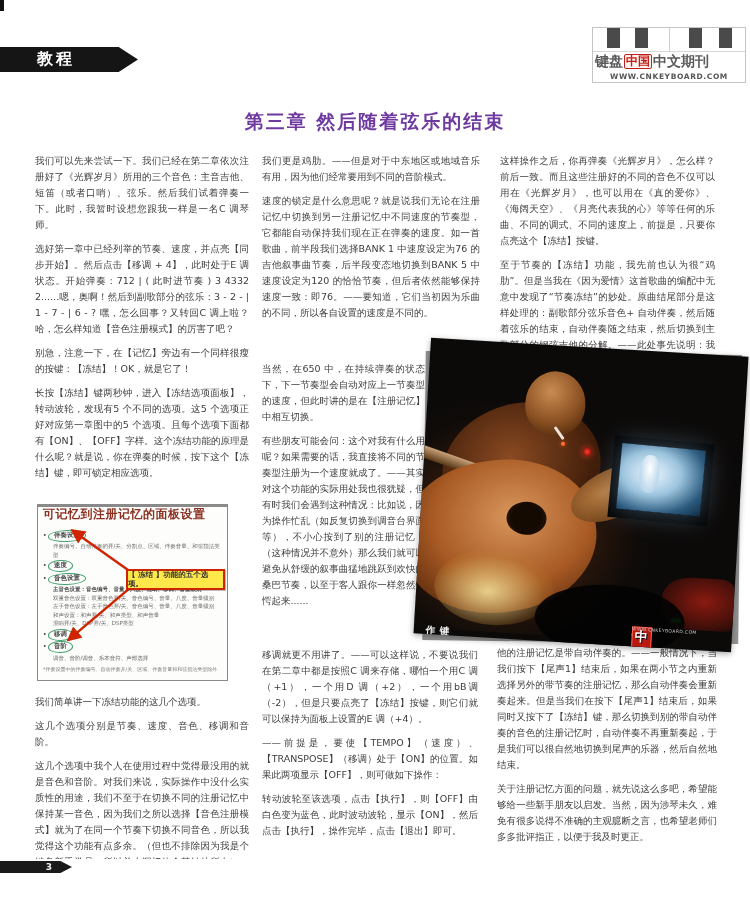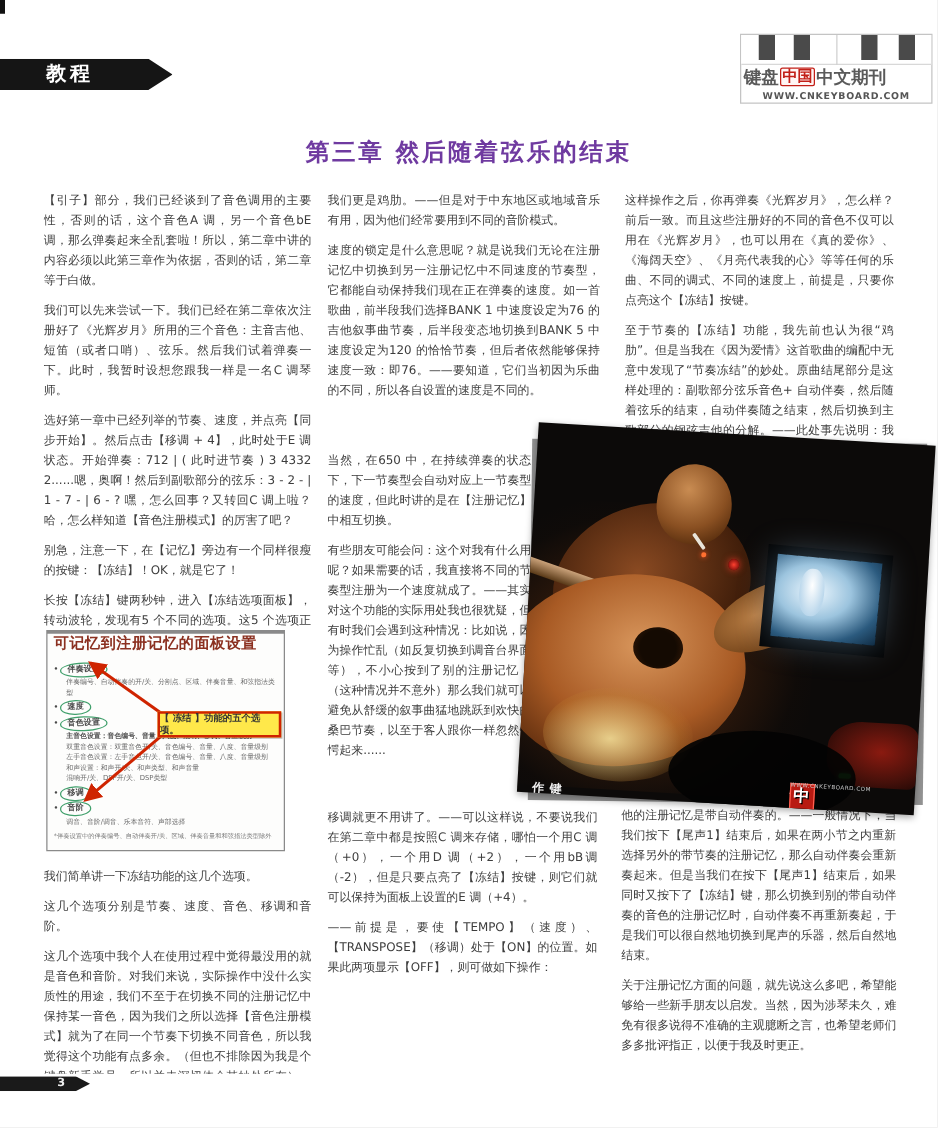--- a/index.html
+++ b/index.html
@@ -151,21 +151,20 @@
       <span class="g">键盘</span>
       <span class="r">中国</span>
       <span class="g">中文期刊</span>
     </div>
     <div class="logo-url">WWW.CNKEYBOARD.COM</div>
   </div>
 
   <div class="chapter-title">第三章 然后随着弦乐的结束</div>
 
   <div class="tcol c1-top">
-    <p>【引子】部分，我们已经谈到了音色调用的主要性，否则的话，这个音色A 调，另一个音色bE 调，那么弹奏起来全乱套啦！所以，第二章中讲的内容必须以此第三章作为依据，否则的话，第二章等于白做。</p>
     <p>我们可以先来尝试一下。我们已经在第二章依次注册好了《光辉岁月》所用的三个音色：主音吉他、短笛（或者口哨）、弦乐。然后我们试着弹奏一下。此时，我暂时设想您跟我一样是一名C 调琴师。</p>
     <p>选好第一章中已经列举的节奏、速度，并点亮【同步开始】。然后点击【移调 + 4】，此时处于E 调状态。开始弹奏：712 | ( 此时进节奏 ) 3  4332  2......嗯，奥啊！然后到副歌部分的弦乐：3 - 2 - | 1 - 7 - | 6 - ? 嘿，怎么回事？又转回C 调上啦？哈，怎么样知道【音色注册模式】的厉害了吧？</p>
     <p>别急，注意一下，在【记忆】旁边有一个同样很瘦的按键：【冻结】！OK，就是它了！</p>
     <p>长按【冻结】键两秒钟，进入【冻结选项面板】，转动波轮，发现有5 个不同的选项。这5 个选项正好对应第一章图中的5 个选项。且每个选项下面都有【ON】、【OFF】字样。这个冻结功能的原理是什么呢？就是说，你在弹奏的时候，按下这个【冻结】键，即可锁定相应选项。</p>
   </div>
 
   <div class="diagram">
     <div class="dtitle">可记忆到注册记忆的面板设置</div>
     <div class="drow"><span class="bullet">•</span><span class="circ">伴奏设置</span></div>
     <div class="sub">伴奏编号、自动伴奏的开/关、分割点、区域、伴奏音量、和弦指法类型</div>
@@ -201,22 +200,23 @@
 
   <div class="tcol c2-top">
     <p>我们更是鸡肋。——但是对于中东地区或地域音乐有用，因为他们经常要用到不同的音阶模式。</p>
     <p>速度的锁定是什么意思呢？就是说我们无论在注册记忆中切换到另一注册记忆中不同速度的节奏型，它都能自动保持我们现在正在弹奏的速度。如一首歌曲，前半段我们选择BANK 1 中速度设定为76 的吉他叙事曲节奏，后半段变态地切换到BANK 5 中速度设定为120 的恰恰节奏，但后者依然能够保持速度一致：即76。——要知道，它们当初因为乐曲的不同，所以各自设置的速度是不同的。</p>
   </div>
   <div class="tcol c2-mid">
     <p>当然，在650 中，在持续弹奏的状态下，下一节奏型会自动对应上一节奏型的速度，但此时讲的是在【注册记忆】中相互切换。</p>
     <p>有些朋友可能会问：这个对我有什么用呢？如果需要的话，我直接将不同的节奏型注册为一个速度就成了。——其实对这个功能的实际用处我也很犹疑，但有时我们会遇到这种情况：比如说，因为操作忙乱（如反复切换到调音台界面等），不小心按到了别的注册记忆，（这种情况并不意外）那么我们就可以避免从舒缓的叙事曲猛地跳跃到欢快的桑巴节奏，以至于客人跟你一样忽然错愕起来......</p>
   </div>
   <div class="tcol c2-bot">
-    <p>移调就更不用讲了。——可以这样说，不要说我们在第二章中都是按照C 调来存储，哪怕一个用C 调（+0），一个用D 调（+2），一个用bB调（-2），但是只要点亮了【冻结】按键，则它们就可以保持为面板上设置的E 调（+4）。</p>
+    <p>移调就更不用讲了。——可以这样说，不要说我们在第二章中都是按照C 调来存储，哪怕一个用C 调（+1），一个用D 调（+2），一个用bB调（-2），但是只要点亮了【冻结】按键，则它们就可以保持为面板上设置的E 调（+4）。</p>
     <p>——前提是，要使【TEMPO】（速度）、【TRANSPOSE】（移调）处于【ON】的位置。如果此两项显示【OFF】，则可做如下操作：</p>
+    <p>转动波轮至该选项，点击【执行】，则【OFF】由白色变为蓝色，此时波动波轮，显示【ON】，然后点击【执行】，操作完毕，点击【退出】即可。</p>
   </div>
 
   <div class="tcol c3-top">
     <p>这样操作之后，你再弹奏《光辉岁月》，怎么样？前后一致。而且这些注册好的不同的音色不仅可以用在《光辉岁月》，也可以用在《真的爱你》、《海阔天空》、《月亮代表我的心》等等任何的乐曲、不同的调式、不同的速度上，前提是，只要你点亮这个【冻结】按键。</p>
     <p>至于节奏的【冻结】功能，我先前也认为很“鸡肋”。但是当我在《因为爱情》这首歌曲的编配中无意中发现了“节奏冻结”的妙处。原曲结尾部分是这样处理的：副歌部分弦乐音色+ 自动伴奏，然后随着弦乐的结束，自动伴奏随之结束，然后切换到主歌部分的钢弦吉他的分解。——此处事先说明：我存储的钢弦吉</p>
   </div>
   <div class="tcol c3-bot">
     <p>他的注册记忆是带自动伴奏的。——一般情况下，当我们按下【尾声1】结束后，如果在两小节之内重新选择另外的带节奏的注册记忆，那么自动伴奏会重新奏起来。但是当我们在按下【尾声1】结束后，如果同时又按下了【冻结】键，那么切换到别的带自动伴奏的音色的注册记忆时，自动伴奏不再重新奏起，于是我们可以很自然地切换到尾声的乐器，然后自然地结束。</p>
     <p>关于注册记忆方面的问题，就先说这么多吧，希望能够给一些新手朋友以启发。当然，因为涉琴未久，难免有很多说得不准确的主观臆断之言，也希望老师们多多批评指正，以便于我及时更正。</p>
   </div>

